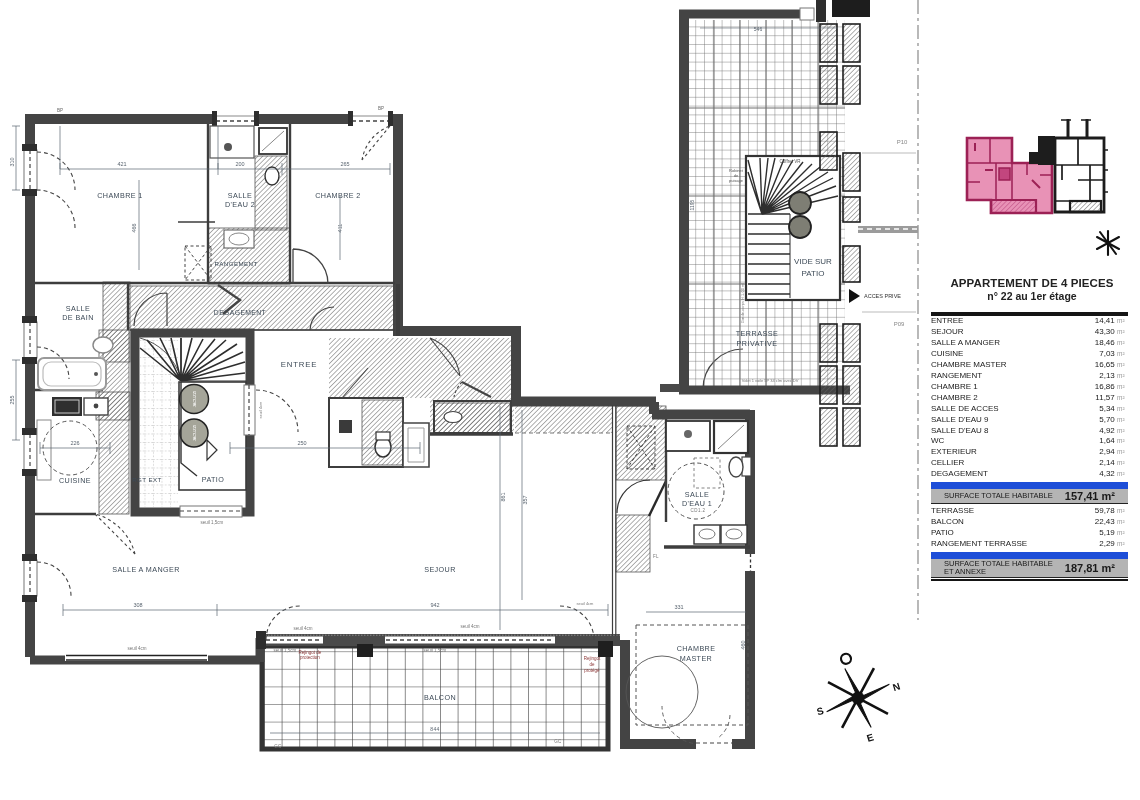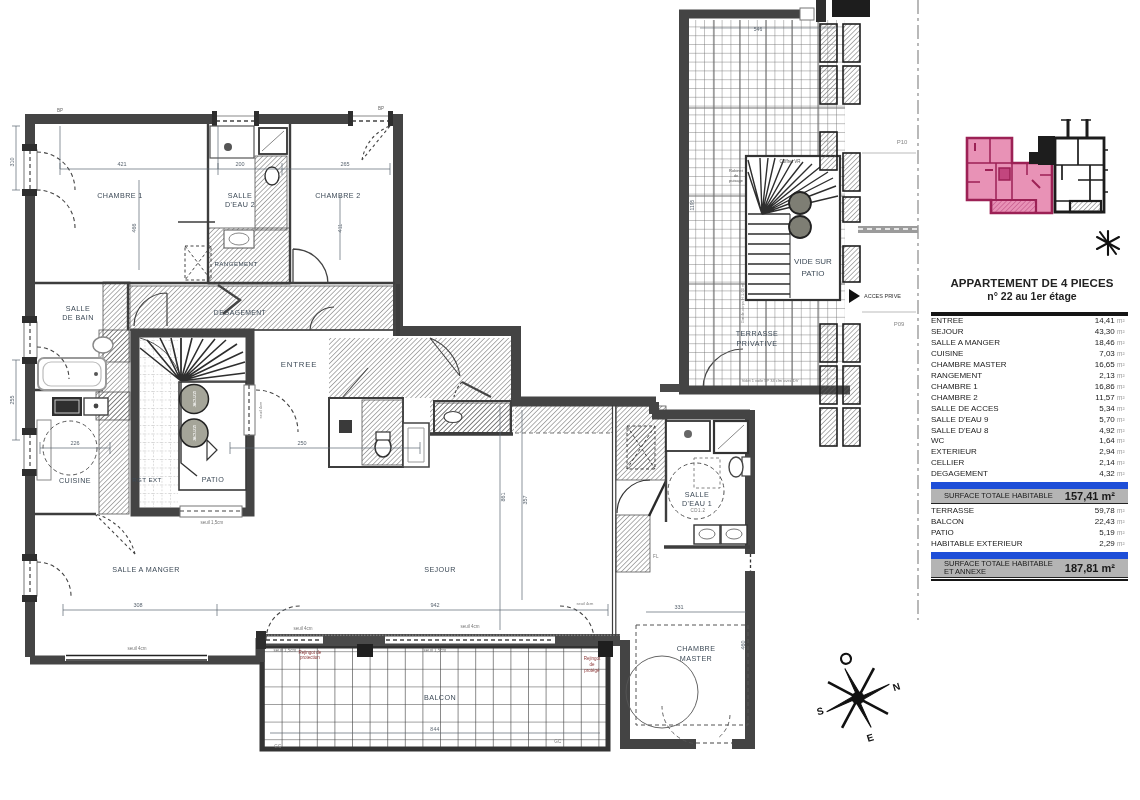--- a/index.html
+++ b/index.html
@@ -496,21 +496,21 @@
       </div>
   <div class="row">
         <span>BALCON</span>
         <span class="v">22,43 <span class="m2">m²</span></span>
       </div>
   <div class="row">
         <span>PATIO</span>
         <span class="v">5,19 <span class="m2">m²</span></span>
       </div>
   <div class="row">
-        <span>HABITABLE EXTERIEUR</span>
+        <span>RANGEMENT TERRASSE</span>
         <span class="v">2,29 <span class="m2">m²</span></span>
       </div>
   <div class="band" style="margin-top:2px;">
         <span class="l">SURFACE TOTALE HABITABLE<br>ET ANNEXE</span>
         <span class="v">187,81 m²</span>
       </div>
   <div class="bot"></div>
 </div>
 </div>
 

